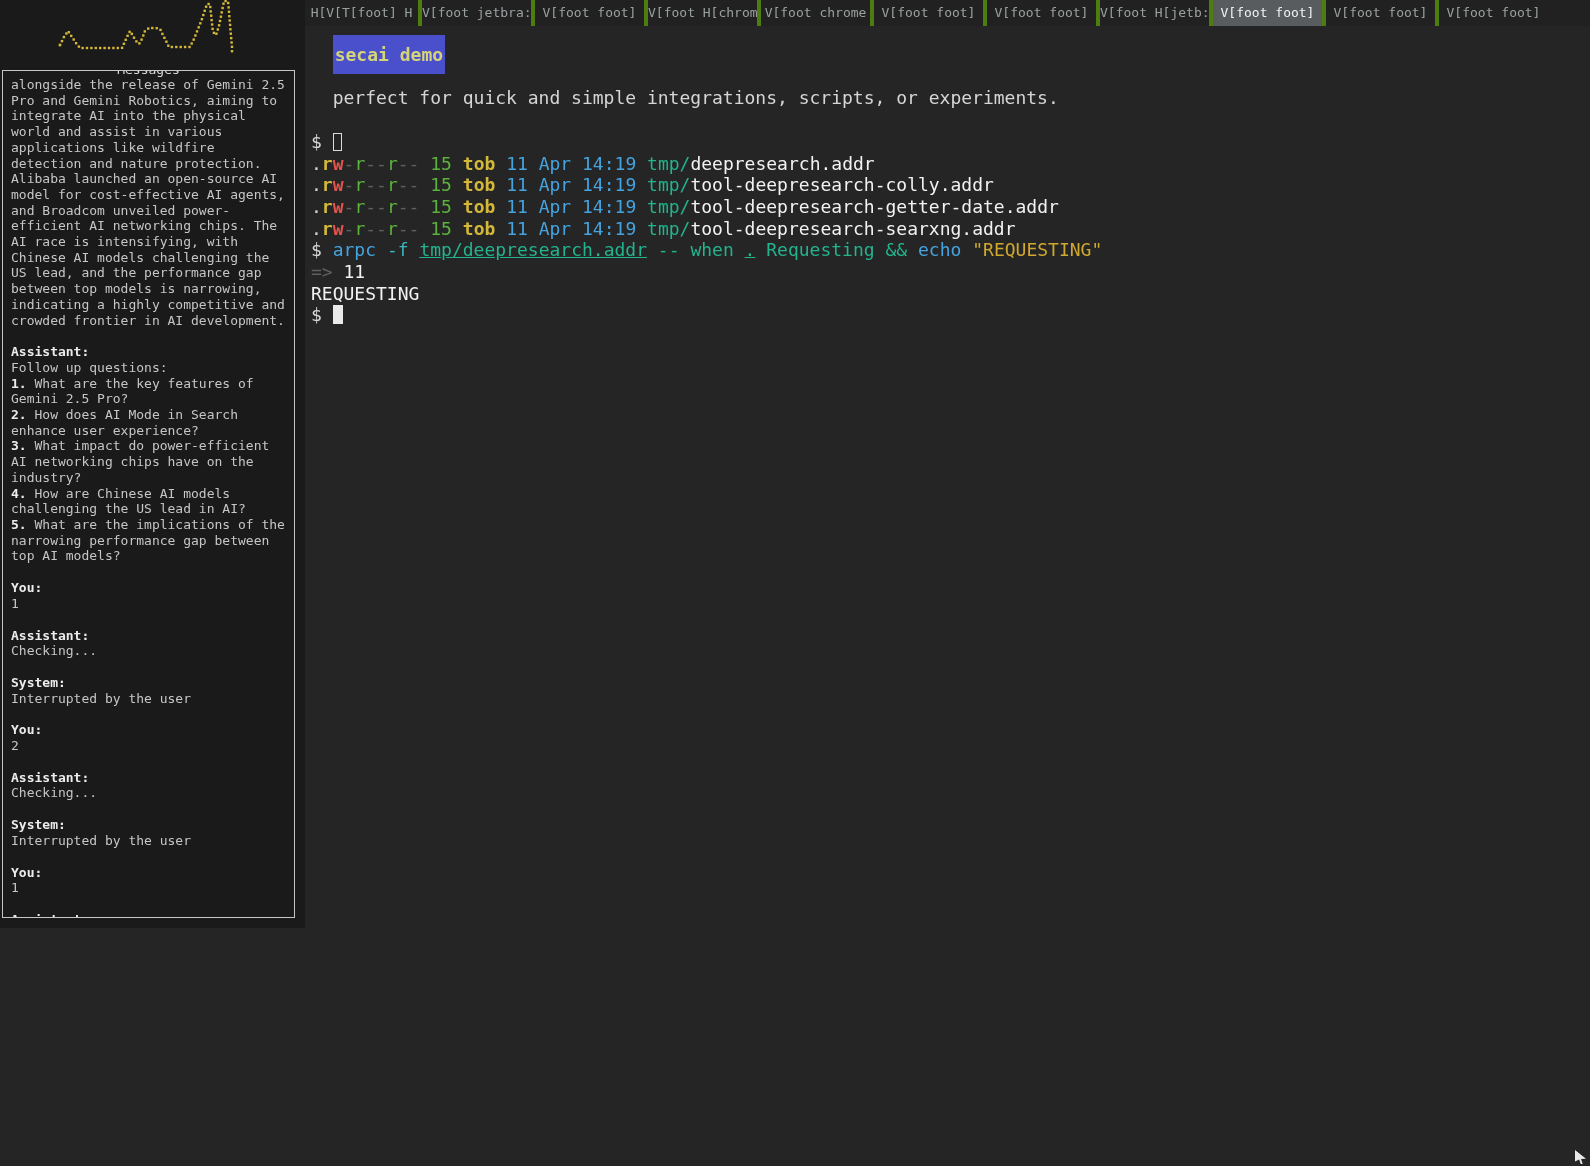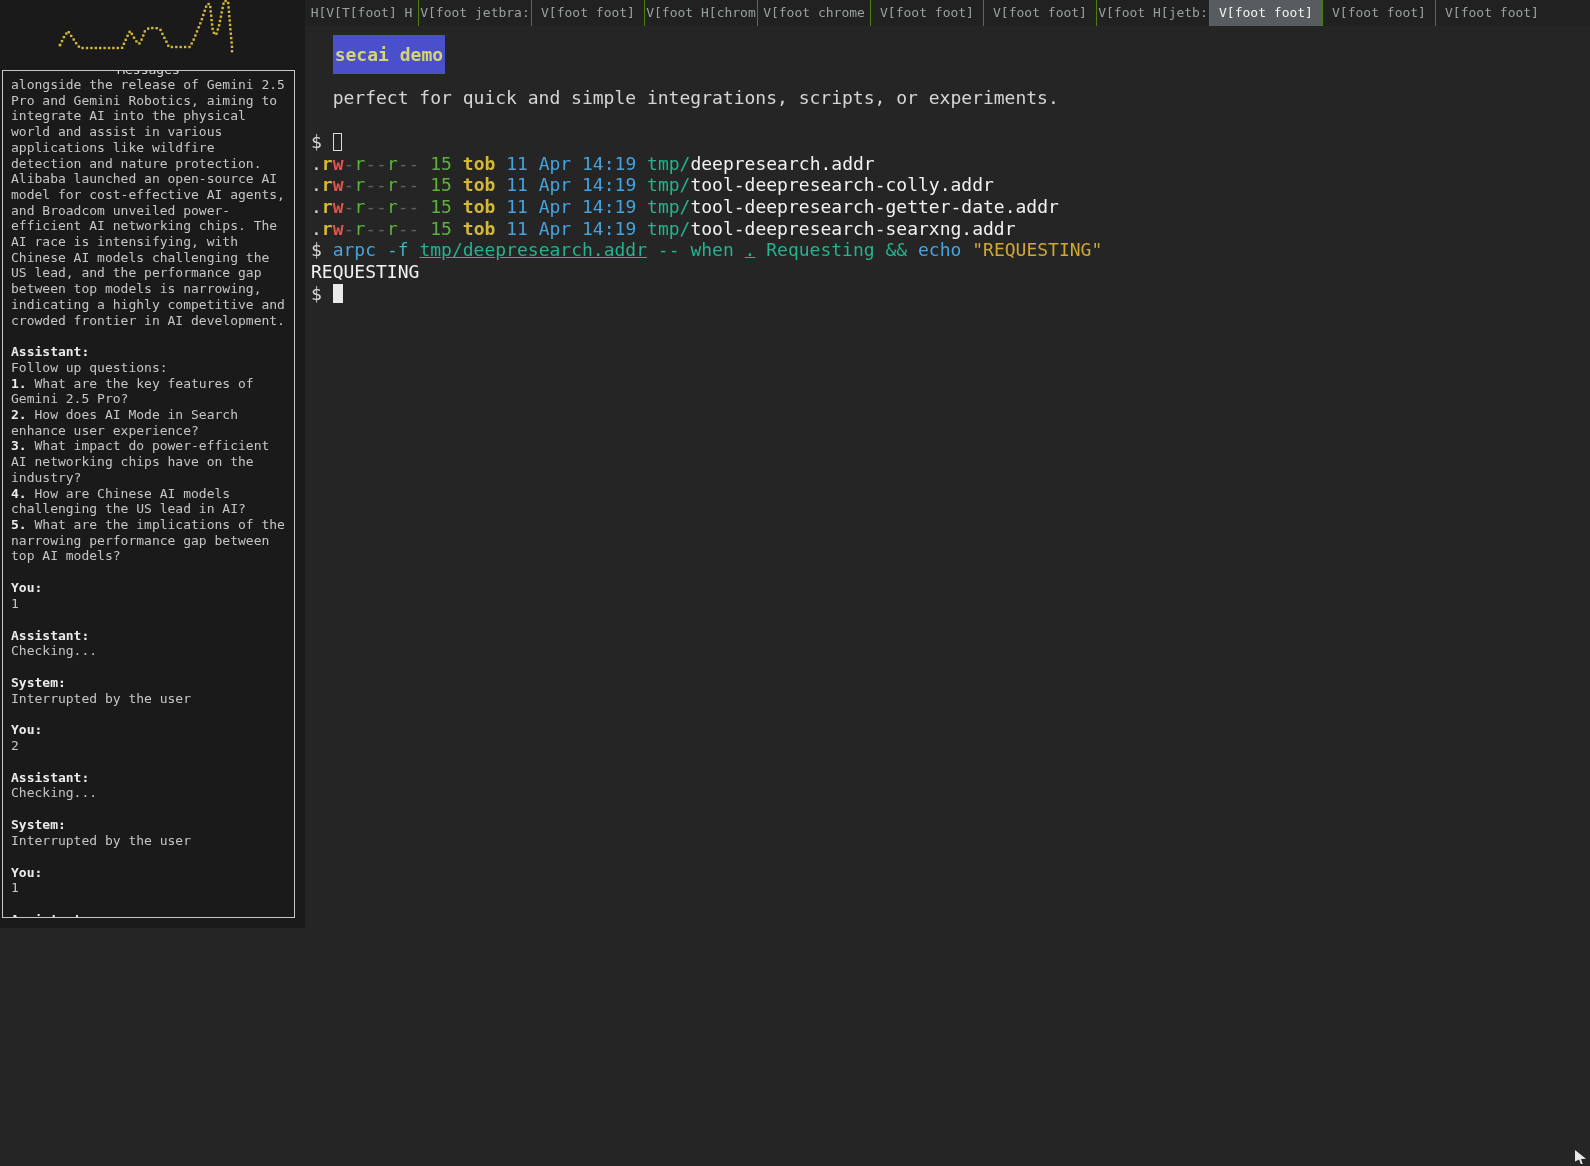--- a/index.html
+++ b/index.html
@@ -45,21 +45,21 @@
   .terminal-pane {
     position:absolute; left:305px; top:0; width:1285px; height:1166px;
     background:#252525;
   }
   .tab-bar {
     height:26px; background:#212121; display:flex; overflow:hidden;
   }
   .tab {
     flex:0 0 113px; height:26px; line-height:26px; font-size:13px;
     color:#9aa0a0; text-align:center; white-space:pre; overflow:hidden;
-    border-left:1px solid #4d7c0f; cursor:pointer;
+    border-left:4px solid #4d7c0f; cursor:pointer;
   }
   .tab:first-child { border-left:none; }
   .tab.active { background:#585c5e; color:#eef2f2; }
   .terminal { padding:18px 0 0 6px; font-size:18px; }
   .tline { white-space:pre; line-height:21.7px; min-height:21.7px; }
   .s-fg     { color:#d6d6d6; }
   .s-white  { color:#f2f2f2; }
   .s-gray   { color:#5f5f5f; }
   .s-yellow { color:#d0a82f; }
   .s-yellow-b { color:#d4b83a; font-weight:bold; }
@@ -254,19 +254,20 @@
         <div class="tline"><span class="s-fg">  </span><span class="s-badge">secai demo</span></div>
         <div class="tline">&nbsp;</div>
         <div class="tline"><span class="s-fg">  perfect for quick and simple integrations, scripts, or experiments.</span></div>
         <div class="tline">&nbsp;</div>
         <div class="tline"><span class="s-fg">$ </span><span class="s-cursor-h"></span></div>
         <div class="tline"><span class="s-fg">.</span><span class="s-yellow-b">r</span><span class="s-red-b">w</span><span class="s-gray">-</span><span class="s-green">r</span><span class="s-gray">--</span><span class="s-green">r</span><span class="s-gray">--</span><span class="s-fg"> </span><span class="s-green">15</span><span class="s-fg"> </span><span class="s-yellow-b">tob</span><span class="s-fg"> </span><span class="s-blue">11 Apr 14:19</span><span class="s-fg"> </span><span class="s-teal">tmp/</span><span class="s-white">deepresearch.addr</span></div>
         <div class="tline"><span class="s-fg">.</span><span class="s-yellow-b">r</span><span class="s-red-b">w</span><span class="s-gray">-</span><span class="s-green">r</span><span class="s-gray">--</span><span class="s-green">r</span><span class="s-gray">--</span><span class="s-fg"> </span><span class="s-green">15</span><span class="s-fg"> </span><span class="s-yellow-b">tob</span><span class="s-fg"> </span><span class="s-blue">11 Apr 14:19</span><span class="s-fg"> </span><span class="s-teal">tmp/</span><span class="s-white">tool-deepresearch-colly.addr</span></div>
         <div class="tline"><span class="s-fg">.</span><span class="s-yellow-b">r</span><span class="s-red-b">w</span><span class="s-gray">-</span><span class="s-green">r</span><span class="s-gray">--</span><span class="s-green">r</span><span class="s-gray">--</span><span class="s-fg"> </span><span class="s-green">15</span><span class="s-fg"> </span><span class="s-yellow-b">tob</span><span class="s-fg"> </span><span class="s-blue">11 Apr 14:19</span><span class="s-fg"> </span><span class="s-teal">tmp/</span><span class="s-white">tool-deepresearch-getter-date.addr</span></div>
         <div class="tline"><span class="s-fg">.</span><span class="s-yellow-b">r</span><span class="s-red-b">w</span><span class="s-gray">-</span><span class="s-green">r</span><span class="s-gray">--</span><span class="s-green">r</span><span class="s-gray">--</span><span class="s-fg"> </span><span class="s-green">15</span><span class="s-fg"> </span><span class="s-yellow-b">tob</span><span class="s-fg"> </span><span class="s-blue">11 Apr 14:19</span><span class="s-fg"> </span><span class="s-teal">tmp/</span><span class="s-white">tool-deepresearch-searxng.addr</span></div>
         <div class="tline"><span class="s-fg">$ </span><span class="s-blue">arpc</span><span class="s-fg"> </span><span class="s-cyan">-f</span><span class="s-fg"> </span><span class="s-teal-u">tmp/deepresearch.addr</span><span class="s-fg"> </span><span class="s-teal">--</span><span class="s-fg"> </span><span class="s-teal">when</span><span class="s-fg"> </span><span class="s-teal-u">.</span><span class="s-fg"> </span><span class="s-teal">Requesting</span><span class="s-fg"> </span><span class="s-teal">&amp;&amp;</span><span class="s-fg"> </span><span class="s-blue">echo</span><span class="s-fg"> </span><span class="s-yellow">"REQUESTING"</span></div>
+        <div class="tline"><span class="s-gray">=&gt; </span><span class="s-white">11</span></div>
         <div class="tline"><span class="s-white">REQUESTING</span></div>
         <div class="tline"><span class="s-fg">$ </span><span class="s-cursor-s"></span></div>
       </div>
   </main>
 
   <div class="mouse-cursor"></div>
 </div>
 
 </body></html>

